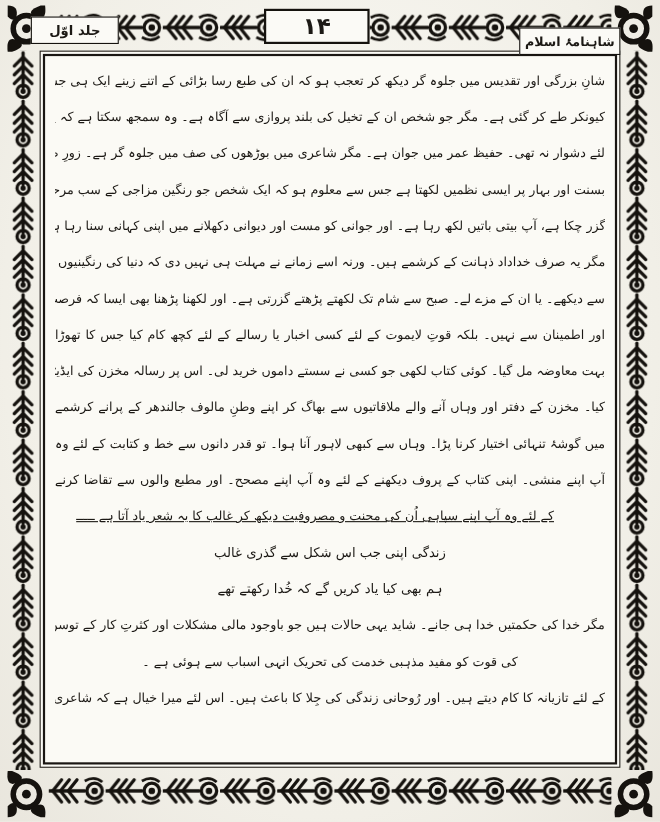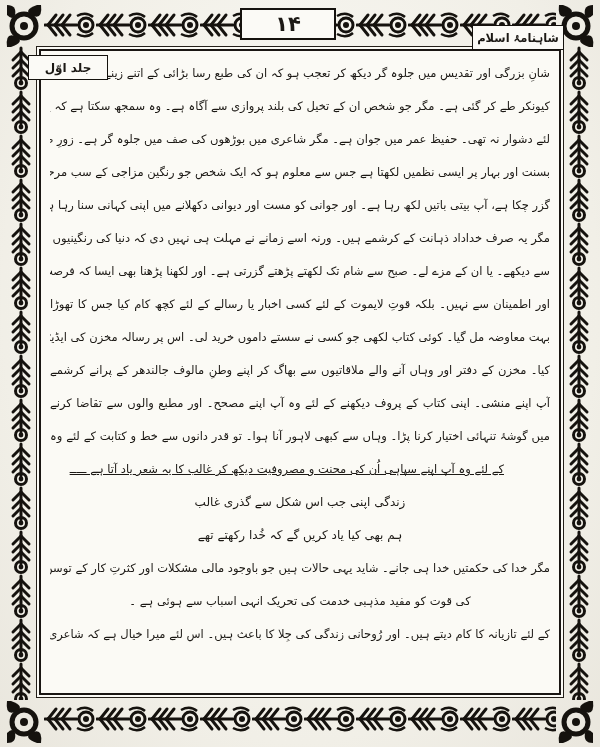--- a/index.html
+++ b/index.html
@@ -26,21 +26,21 @@
     position:absolute;
     background:#fbfaf6;
     border:2px solid #15120e;
     display:flex;align-items:center;justify-content:center;
     z-index:3;
     direction:rtl;
     font-weight:bold;
   }
   .hbox-center{left:240px;top:8px;width:92px;height:28px;font-size:21px;letter-spacing:2px;}
   .hbox-right{left:472px;top:13px;width:90px;height:23px;font-size:11.5px;border-width:1.5px;margin-top:12px;}
-  .hbox-left{left:28px;top:15px;width:78px;height:23px;font-size:12px;border-width:1.5px;margin-top:40px;}
+  .hbox-left{left:28px;top:15px;width:78px;height:23px;font-size:12px;border-width:1.5px;}
 
   .textframe{
     position:absolute;left:36px;top:46px;width:528px;height:652px;
     border:1.5px solid #241f19;
     padding:2px;box-sizing:border-box;
     background:#fbfaf5;
     z-index:2;
   }
   .textframe-inner{
     width:100%;height:100%;
@@ -192,22 +192,22 @@
       <div class="line">شانِ بزرگی اور تقدیس میں جلوہ گر دیکھ کر تعجب ہو کہ ان کی طبع رسا بڑائی کے اتنے زینے ایک ہی جست میں</div>
       <div class="line">کیونکر طے کر گئی ہے۔ مگر جو شخص ان کے تخیل کی بلند پروازی سے آگاہ ہے۔ وہ سمجھ سکتا ہے کہ یہ جست ان کے</div>
       <div class="line">لئے دشوار نہ تھی۔ حفیظ عمر میں جوان ہے۔ مگر شاعری میں بوڑھوں کی صف میں جلوہ گر ہے۔ زورِ طبیعت سے</div>
       <div class="line">بسنت اور بہار پر ایسی نظمیں لکھتا ہے جس سے معلوم ہو کہ ایک شخص جو رنگین مزاجی کے سب مرحلوں سے</div>
       <div class="line">گزر چکا ہے، آپ بیتی باتیں لکھ رہا ہے۔ اور جوانی کو مست اور دیوانی دکھلانے میں اپنی کہانی سنا رہا ہے۔</div>
       <div class="line">مگر یہ صرف خداداد ذہانت کے کرشمے ہیں۔ ورنہ اسے زمانے نے مہلت ہی نہیں دی کہ دنیا کی رنگینیوں کو قریب</div>
       <div class="line">سے دیکھے۔ یا ان کے مزے لے۔ صبح سے شام تک لکھتے پڑھتے گزرتی ہے۔ اور لکھنا پڑھنا بھی ایسا کہ فرصت</div>
       <div class="line">اور اطمینان سے نہیں۔ بلکہ قوتِ لایموت کے لئے کسی اخبار یا رسالے کے لئے کچھ کام کیا جس کا تھوڑا</div>
       <div class="line">بہت معاوضہ مل گیا۔ کوئی کتاب لکھی جو کسی نے سستے داموں خرید لی۔ اس پر رسالہ مخزن کی ایڈیٹری کی ذمہ داریاں</div>
       <div class="line">کیا۔ مخزن کے دفتر اور وہاں آنے والے ملاقاتیوں سے بھاگ کر اپنے وطنِ مالوف جالندھر کے پرانے کرشمے</div>
+      <div class="line">میں گوشۂ تنہائی اختیار کرنا پڑا۔ وہاں سے کبھی لاہور آنا ہوا۔ تو قدر دانوں سے خط و کتابت کے لئے وہ</div>
       <div class="line">آپ اپنے منشی۔ اپنی کتاب کے پروف دیکھنے کے لئے وہ آپ اپنے مصحح۔ اور مطبع والوں سے تقاضا کرنے</div>
-      <div class="line">میں گوشۂ تنہائی اختیار کرنا پڑا۔ وہاں سے کبھی لاہور آنا ہوا۔ تو قدر دانوں سے خط و کتابت کے لئے وہ</div>
       <div class="line indented">کے لئے وہ آپ اپنے سپاہی اُن کی محنت و مصروفیت دیکھ کر غالب کا یہ شعر یاد آتا ہے ـــــ</div>
       <div class="line verse">زندگی اپنی جب اس شکل سے گذری غالب</div>
       <div class="line verse">ہم بھی کیا یاد کریں گے کہ خُدا رکھتے تھے</div>
       <div class="line">مگر خدا کی حکمتیں خدا ہی جانے۔ شاید یہی حالات ہیں جو باوجود مالی مشکلات اور کثرتِ کار کے توسنِ طبع</div>
       <div class="line centered">کی قوت کو مفید مذہبی خدمت کی تحریک انہی اسباب سے ہوئی ہے ۔</div>
       <div class="line">کے لئے تازیانہ کا کام دیتے ہیں۔ اور رُوحانی زندگی کی جِلا کا باعث ہیں۔ اس لئے میرا خیال ہے کہ شاعری</div>
     </div>
   </div>
 
 </div>

